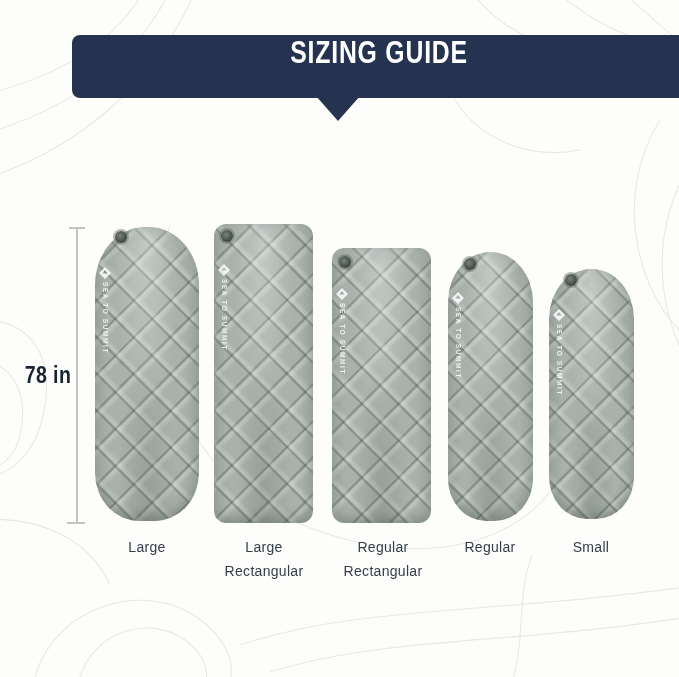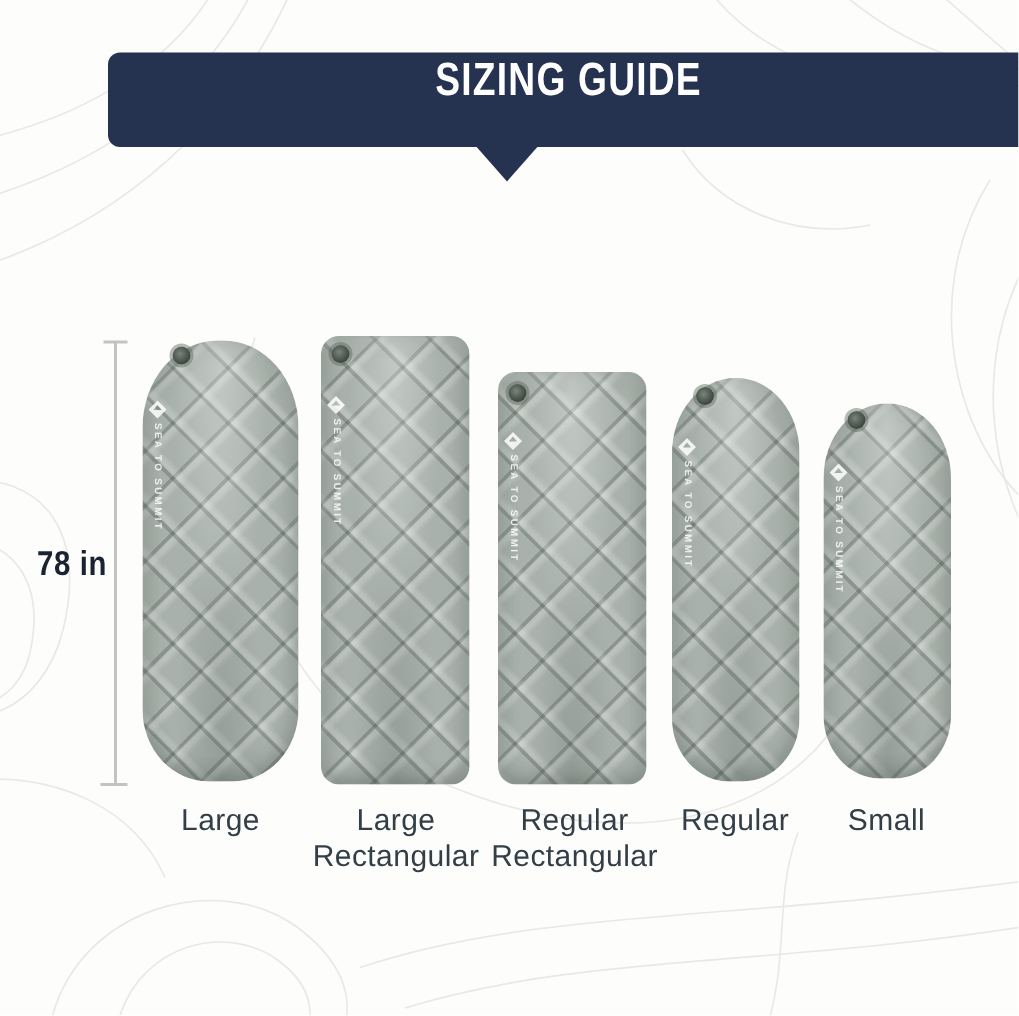--- a/index.html
+++ b/index.html
@@ -77,21 +77,21 @@
   }
   .mat-logo svg{display:block;opacity:.85;}
   .mat-logo-text{
     writing-mode:vertical-rl;font-size:6.5px;font-weight:700;letter-spacing:1.6px;
     color:rgba(255,255,255,.82);white-space:nowrap;
   }
 
   
   .pad-label{
     position:absolute;top:536px;width:180px;text-align:center;
-    color:var(--label-color);font-size:20px;line-height:23.5px;letter-spacing:.3px;
+    color:var(--label-color);font-size:14px;line-height:23.5px;letter-spacing:.3px;
   }
 </style>
 </head>
 <body>
 
 <div class="stage">
 
   <svg class="topo" width="679" height="677" viewBox="0 0 679 677">
     <path d="M -20 95 C 60 78, 120 40, 150 -20"></path>
     <path d="M -20 135 C 70 110, 140 60, 175 -20"></path>

